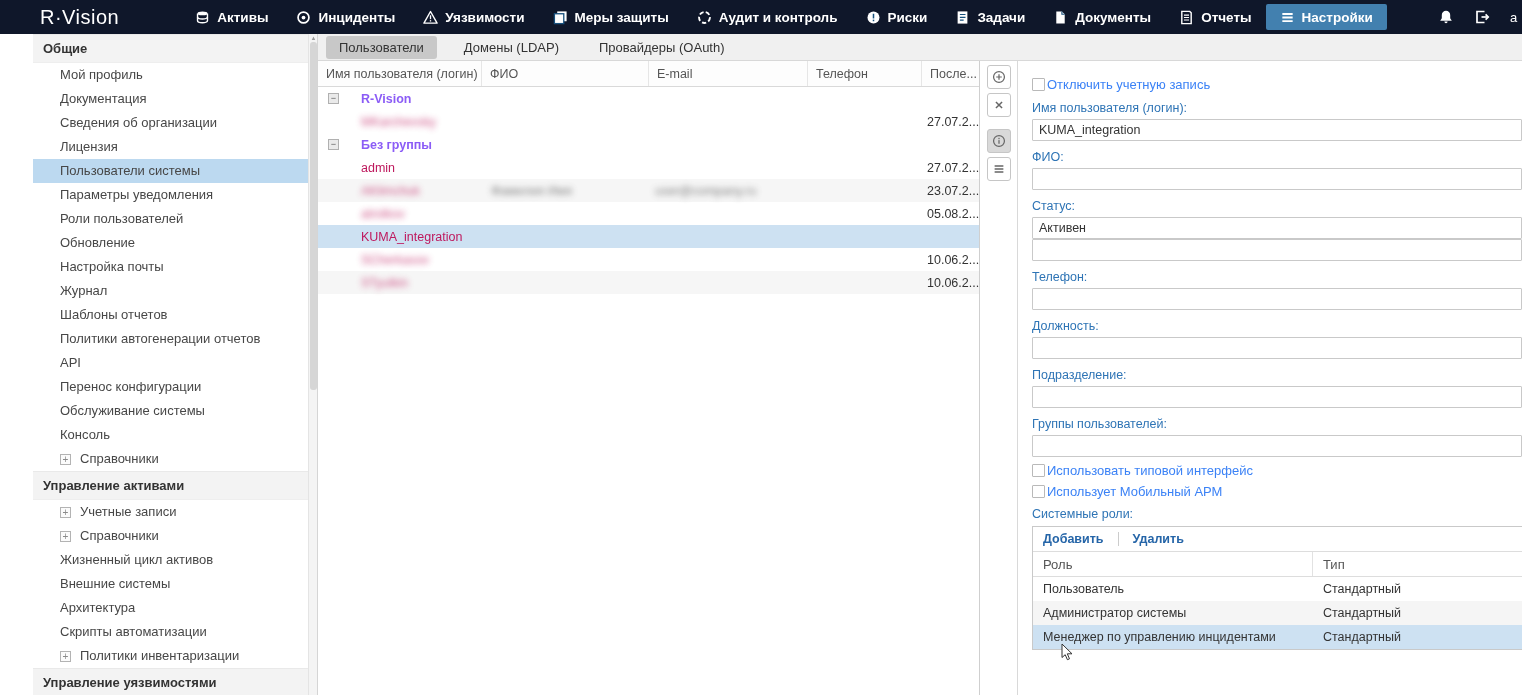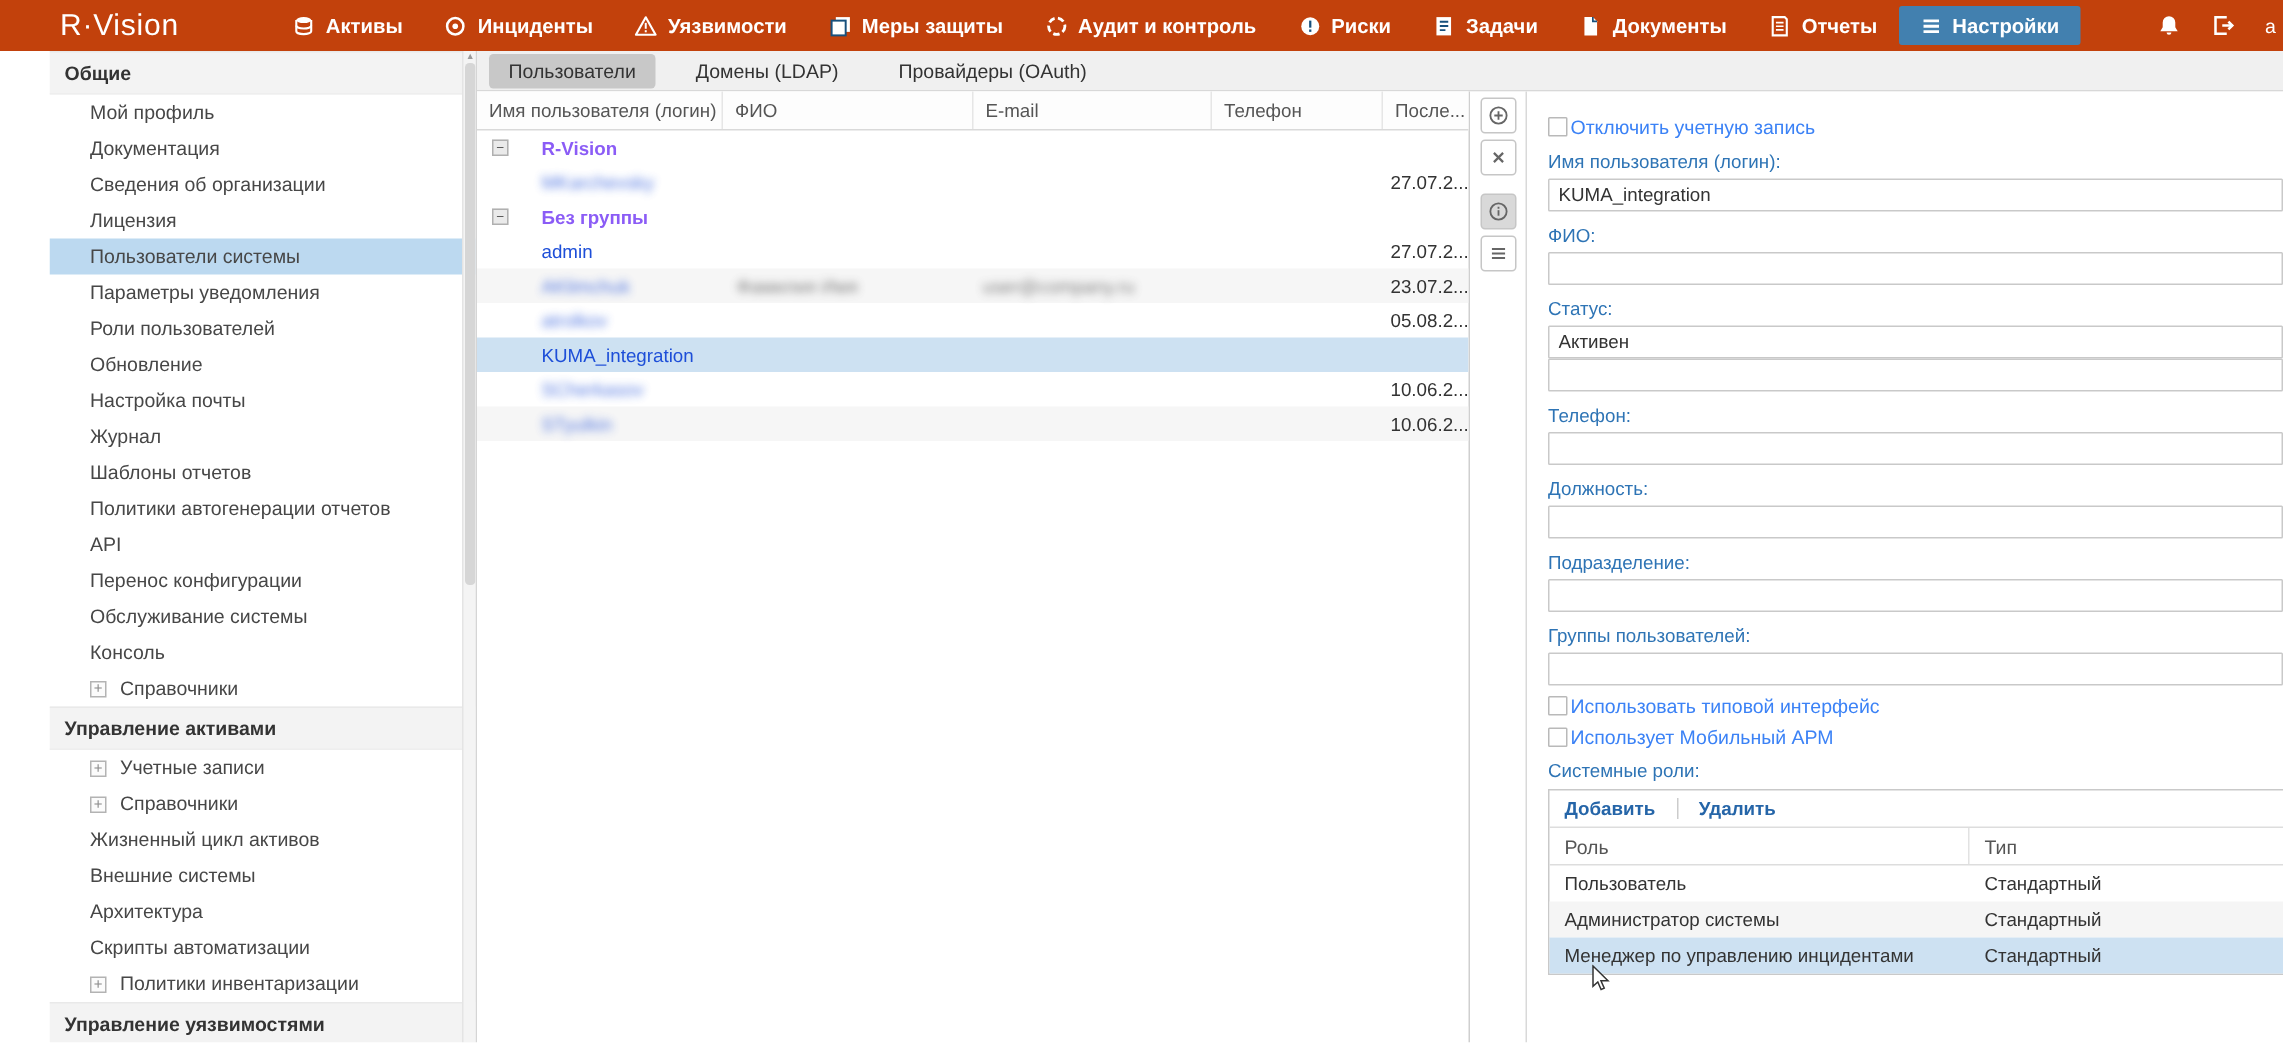--- a/index.html
+++ b/index.html
@@ -1,21 +1,21 @@
 <!DOCTYPE html>
 <html><head>
 <meta charset="utf-8">
 <style>
   * { margin:0; padding:0; box-sizing:border-box; }
   html,body { width:1522px; height:695px; overflow:hidden; }
   body { font-family:"Liberation Sans","DejaVu Sans",sans-serif; font-size:13px; color:#444; background:#fff; }
   .app { position:relative; width:1522px; height:695px; overflow:hidden; display:flex; flex-direction:column; }
 
   
-  .topnav { height:34px; background:#c2410c; display:flex; align-items:center; color:#fff; flex:0 0 34px; padding-left:40px; }
+  .topnav { height:34px; background:#0f172a; display:flex; align-items:center; color:#fff; flex:0 0 34px; padding-left:40px; }
   .logo { font-size:20px; letter-spacing:.5px; font-weight:normal; margin-right:62px; white-space:nowrap; }
   .nav-items { display:flex; align-items:center; height:100%; }
   .nav-item { display:flex; align-items:center; gap:7px; font-weight:bold; font-size:13.5px; padding:0 14px; height:26px; border-radius:2px; cursor:pointer; white-space:nowrap; }
   .nav-item.active { background:#4280AF; }
   .nav-item svg { width:15px; height:15px; display:block; }
   .topnav-right { margin-left:auto; display:flex; align-items:center; gap:20px; padding-right:2px; }
   .topnav-right svg { width:16px; height:16px; display:block; }
   .partial-user { font-size:13px; width:10px; overflow:hidden; white-space:nowrap; }
 
   .body-row { display:flex; flex:1; min-height:0;margin-left:33px; }
@@ -41,21 +41,21 @@
   
   .table-area { width:662px; flex:0 0 662px; border-right:1px solid #cfcfcf; display:flex; flex-direction:column; background:#fff; }
   .thead { display:flex; height:26px; flex:0 0 26px; border-bottom:1px solid #d9d9d9; background:#fdfdfd; }
   .th { display:flex; align-items:center; padding-left:8px; color:#555; border-right:1px solid #e6e6e6; overflow:hidden; white-space:nowrap; font-size:12.5px; cursor:pointer; }
   .th:last-child { border-right:none; }
   .sort-arrow { margin-left:4px; color:#777; font-size:12px; }
   .tbody { flex:1; overflow:hidden; }
   .trow { display:flex; height:23px; align-items:center; cursor:pointer; position:relative; font-size:12.5px; }
   .trow.stripe { background:#f6f6f6; }
   .trow.selected { background:#CDE1F2; }
-  .trow .cell-login { padding-left:43px; width:164px; flex:0 0 164px; overflow:hidden; white-space:nowrap; color:#1d4ed8; }
+  .trow .cell-login { padding-left:43px; width:164px; flex:0 0 164px; overflow:hidden; white-space:nowrap; color:#be185d; }
   .trow .cell-fio { width:167px; flex:0 0 167px; padding-left:9px; overflow:hidden; white-space:nowrap; }
   .trow .cell-email { width:159px; flex:0 0 159px; padding-left:6px; overflow:hidden; white-space:nowrap; }
   .trow .cell-phone { width:114px; flex:0 0 114px; }
   .trow .cell-last { width:58px; flex:0 0 58px; padding-left:5px; color:#333; white-space:nowrap; overflow:hidden; }
   .group-row { display:flex; height:23px; align-items:center; cursor:pointer; font-size:12.5px; }
   .minus-box { display:inline-flex; align-items:center; justify-content:center; width:11px; height:11px; border:1px solid #b0b0b0; background:#eaeaea; color:#555; font-size:9px; line-height:9px; margin:0 0 0 10px; cursor:pointer; }
   .group-label { color:#8b5cf6; font-weight:bold; margin-left:22px; }
   .blurred { filter:blur(3px); opacity:.75; color:#555; }
 
   

